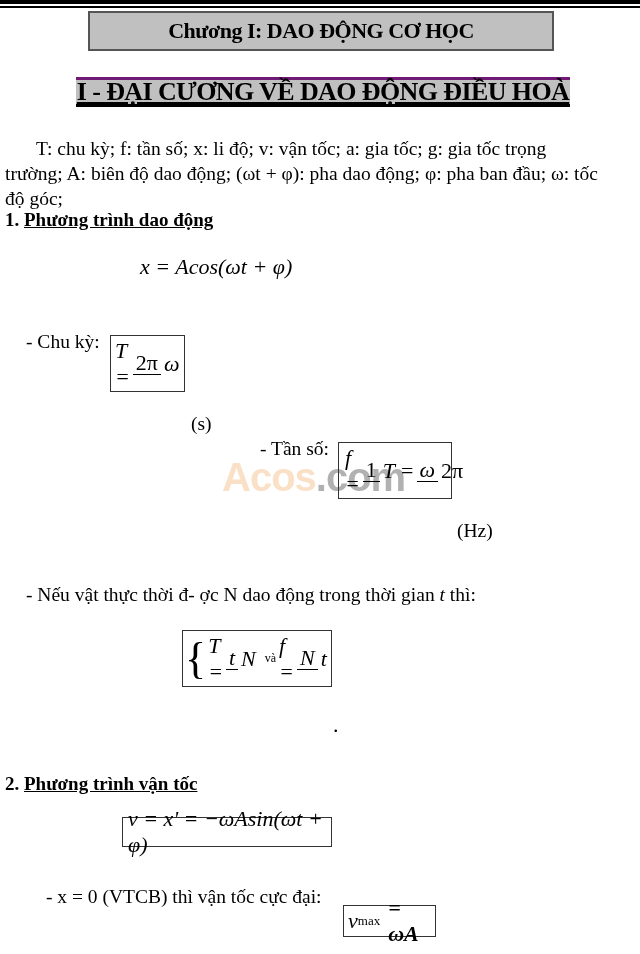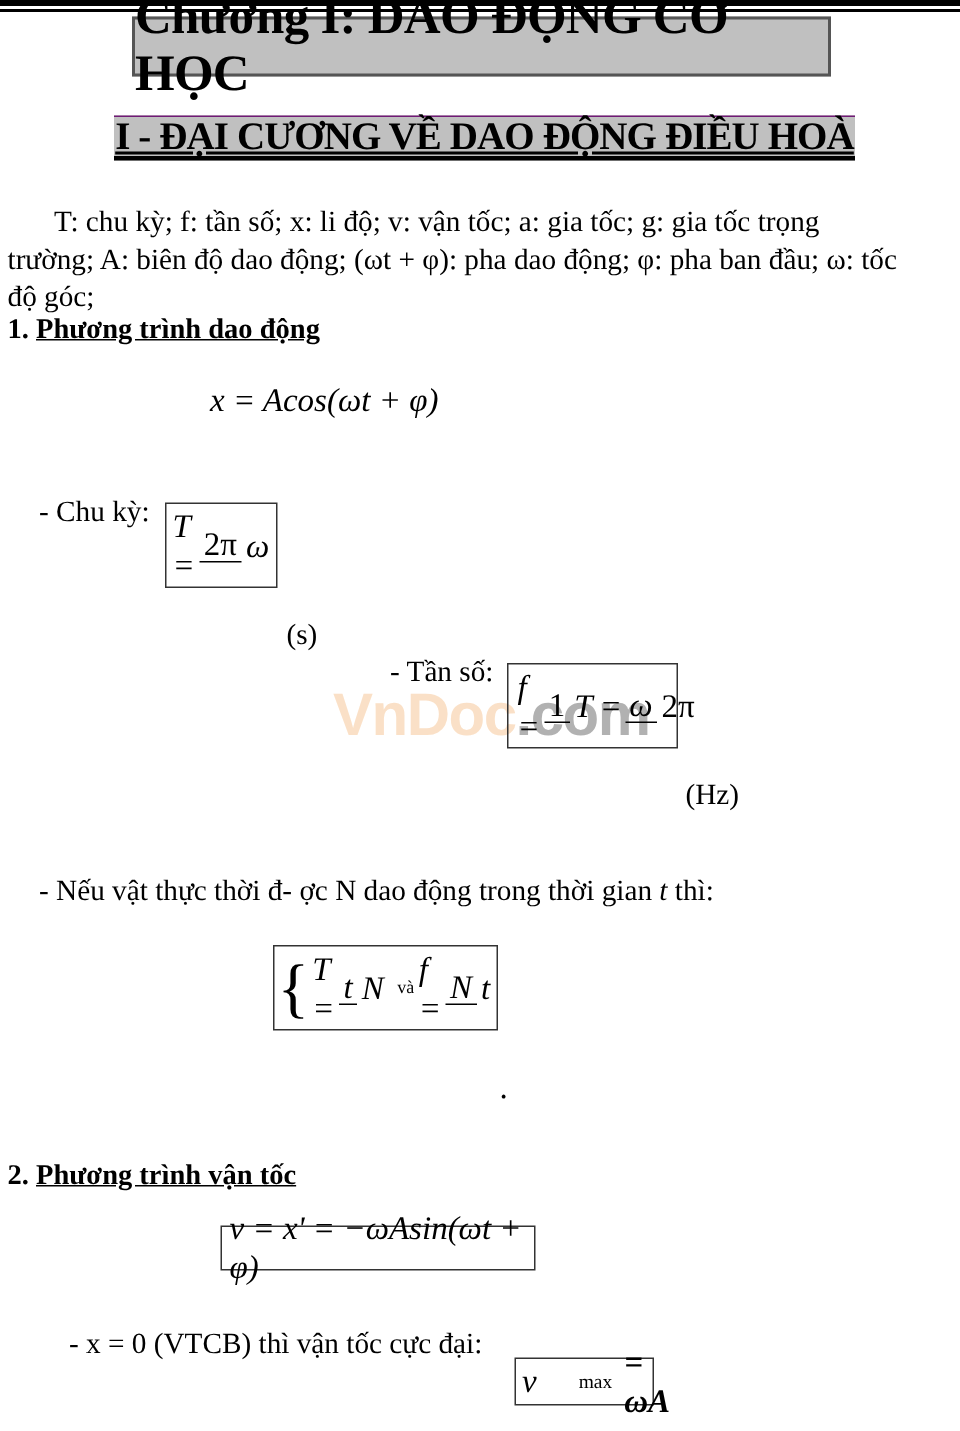--- a/index.html
+++ b/index.html
@@ -10,41 +10,41 @@
   }
   .topline1 { position: absolute; left: 0; top: 0; width: 640px; height: 4px; background: #000; }
   .topline2 { position: absolute; left: 0; top: 6px; width: 640px; height: 2px; background: #000; }
 
   .abs { position: absolute; white-space: nowrap; }
 
   .chapter-box {
     position: absolute; left: 88px; top: 11px; width: 466px; height: 40px;
     background: #c0c0c0; border: 2px solid #555; box-sizing: border-box;
     display: flex; align-items: center; justify-content: center;
-    font-weight: bold; font-size: 34px; letter-spacing: -0.5px;
+    font-weight: bold; font-size: 22px; letter-spacing: -0.5px;
   }
   .section-box {
     position: absolute; left: 76px; top: 77px; width: 494px; height: 30px;
     background: #c0c0c0; box-sizing: border-box;
-    border-top: 1px solid #701a75; border-bottom: 3px solid #000;
+    border-top: 3px solid #701a75; border-bottom: 3px solid #000;
     display: flex; align-items: center; justify-content: center;
     font-weight: bold; font-size: 26px; text-decoration: underline; letter-spacing: -0.6px;
   }
 
   .p { font-size: 19.5px; line-height: 25px; }
   .heading { font-size: 19px; font-weight: bold; }
   .heading .u { text-decoration: underline; }
 
   .box { position: absolute; border: 1.5px solid #333; box-sizing: border-box; display: flex; align-items: center; }
   .math { font-family: "Liberation Serif", "DejaVu Serif", serif; font-size: 22px; }
   .mi { font-style: italic; }
   .frac { display: inline-flex; flex-direction: row; align-items: center; vertical-align: middle; margin: 0 3px; }
   .frac .num { border-bottom: 1px solid #000; padding: 0 3px; line-height: 22px; }
   .frac .den { line-height: 24px; padding: 0 3px; }
-  sup, sub { font-size: 60%; margin-left: 28px; }
+  sup, sub { font-size: 60%; }
 
   .watermark {
     position: absolute; left: 222px; top: 455px; font-family: "Liberation Sans", sans-serif;
     font-size: 40px; font-weight: bold; color: #f7c89a; opacity: 0.55; letter-spacing: -1px;
   }
   .watermark .dot { color: #737373; margin-top: 40px; }
   .fg { position: relative; z-index: 2; }
 </style>
 </head>
 <body>
@@ -56,21 +56,21 @@
     <span>Chương I: DAO ĐỘNG CƠ HỌC</span>
   </div>
 <div class="section-box">
     <span>I - ĐẠI CƯƠNG VỀ DAO ĐỘNG ĐIỀU HOÀ</span>
   </div>
 
 <div class="abs p" style="left:36px; top:136px;">T: chu kỳ; f: tần số; x: li độ; v: vận tốc; a: gia tốc; g: gia tốc trọng</div>
 <div class="abs p" style="left:5px; top:161px;">trường; A: biên độ dao động; (ωt + φ): pha dao động; φ: pha ban đầu; ω: tốc</div>
 <div class="abs p" style="left:5px; top:186px;">độ góc;</div>
 
-<div class="watermark"><span>VnDoc</span><span class="dot">.com</span></div>
+<div class="watermark"><span>Acos</span><span class="dot">.com</span></div>
 
 <div class="abs heading fg" style="left:5px; top:209px;">
   <span>1.</span>
   <span class="u">Phương trình dao động</span>
 </div>
 <div class="abs math fg mi" style="left:140px; top:232px;">x = Acos(ωt + φ)</div>
 
 <div class="abs p fg" style="left:26px; top:281px;">- Chu kỳ:</div>
 <div class="box math fg" style="left:110px; top:262px; width:75px; height:57px; padding-left:4px;">
   <span class="mi">T =</span>
@@ -114,20 +114,20 @@
       <span class="num mi">N</span>
       <span class="den mi">t</span>
     </span>
 </div>
 <div class="abs math fg" style="left:333px; top:368px;">.</div>
 
 <div class="abs heading fg" style="left:5px; top:403px;">
   <span>2.</span>
   <span class="u">Phương trình vận tốc</span>
 </div>
-<div class="box math fg mi" style="left:122px; top:425px; width:210px; height:30px; padding-left:5px;margin-left:25px;">v = x' = −ωAsin(ωt + φ)</div>
+<div class="box math fg mi" style="left:122px; top:425px; width:210px; height:30px; padding-left:5px;">v = x' = −ωAsin(ωt + φ)</div>
 
 <div class="abs p fg" style="left:46px; top:462px;">- x = 0 (VTCB) thì vận tốc cực đại:</div>
 <div class="box math fg" style="left:343px; top:458px; width:93px; height:32px; padding-left:4px;">
   <span class="mi">v</span>
     <sub style="font-size:13px;">max</sub>
   <span class="mi" style="margin-left:8px;font-weight:bold;">= ωA</span>
 </div>
 
 </body></html>

